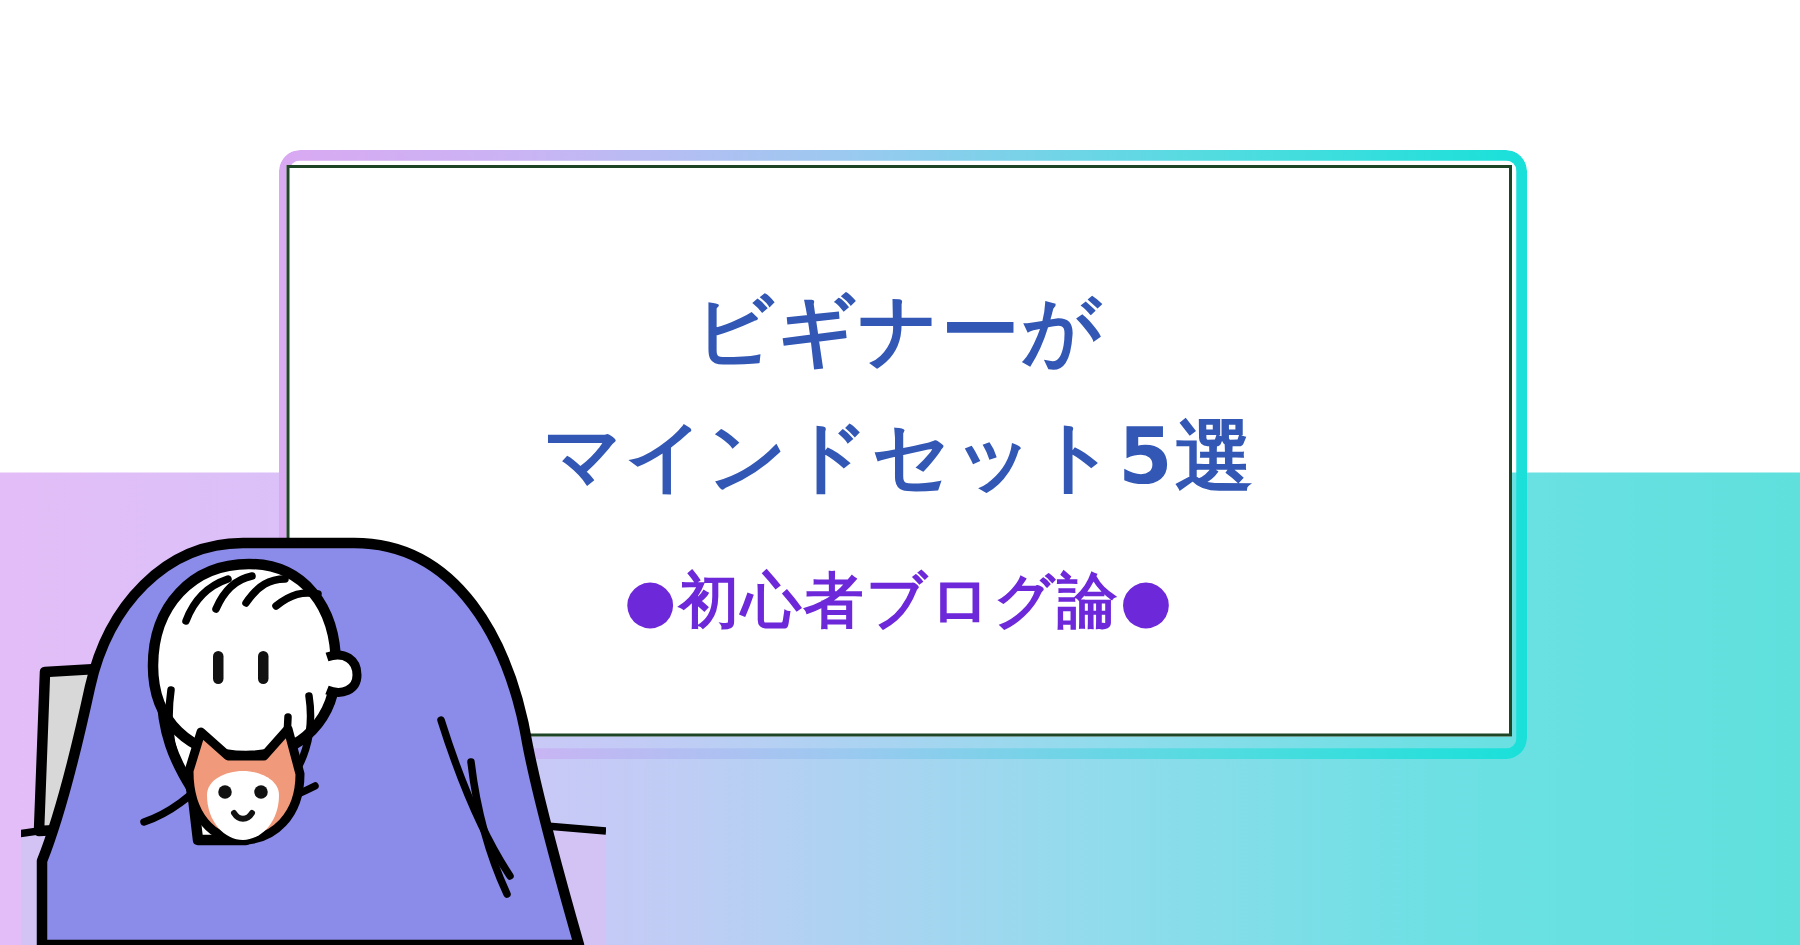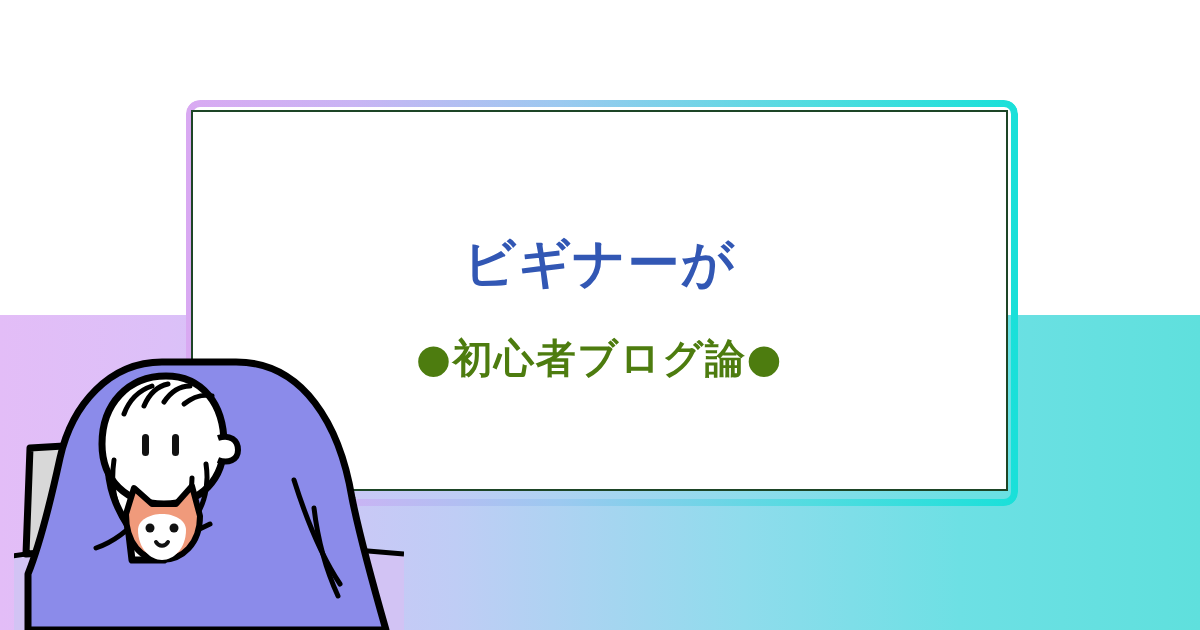--- a/index.html
+++ b/index.html
@@ -72,21 +72,21 @@
     font-size:52px;
     font-weight:700;
     line-height:1.62;
     letter-spacing:0.03em;
     white-space:nowrap;
   }
 
   
   #subtitle {
     margin-top:26px;
-    color:#4d7c0f;
+    color:#6d28d9;
     font-family:"DejaVu Sans", sans-serif;
     font-size:40px;
     font-weight:700;
     letter-spacing:0.04em;
     white-space:nowrap;
   }
 
   
   #illustration {
     position:absolute;
@@ -101,20 +101,21 @@
 
   <div id="bg-band"></div>
 
   <div id="accent-frame"></div>
 
   <div id="card">
     <div id="card-inner">
 
       <div id="title-block">
         <div class="title-line">ビギナーが</div>
+        <div class="title-line">マインドセット5選</div>
       </div>
 
       <div id="subtitle">●初心者ブログ論●</div>
 
     </div>
   </div>
 
   <div id="illustration">
     <svg viewBox="0 0 390 282" width="390" height="282" xmlns="http://www.w3.org/2000/svg">
 

